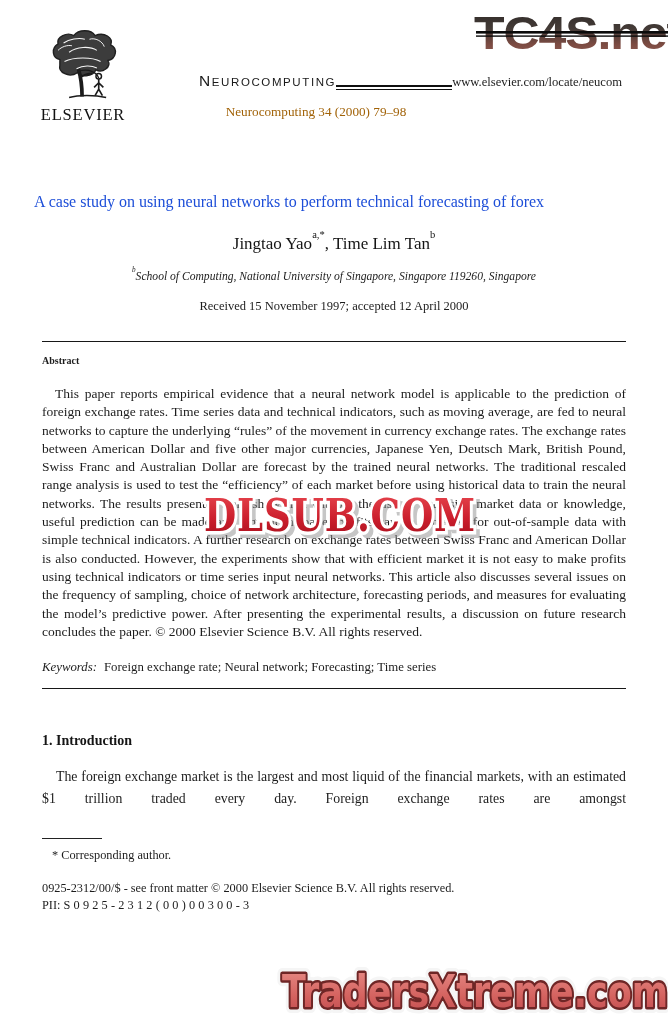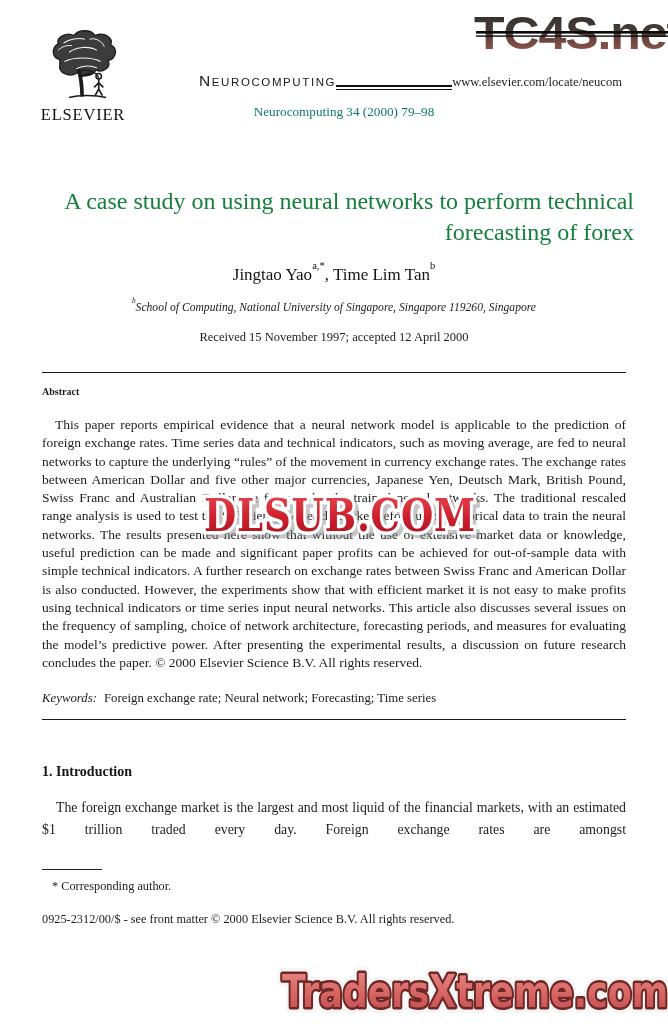--- a/index.html
+++ b/index.html
@@ -29,22 +29,21 @@
     letter-spacing: 0.8px;
     color: #111;
     margin-top: 1px;
   }
   .journal-citation {
     position: absolute;
     left: 0; top: 104px;
     width: 632px;
     text-align: center;
     font-size: 13.2px;
-    color: #0f766e;
-    margin-left: 28px;
+    color: #a16207;
   }
   .masthead {
     position: absolute;
     right: 46px; top: 68px;
     display: flex;
     flex-direction: row;
     align-items: flex-end;
   }
   .journal-name {
     display: block;
@@ -72,25 +71,25 @@
   .main-col {
     position: absolute;
     left: 42px; top: 0;
     width: 584px;
   }
   .article-title {
     margin: 186px auto 0;
     max-width: 600px;
     width: 600px;
     position: relative; left: -8px;
-    text-align: right;
+    text-align: left;
     font-weight: 400;
-    font-size: 24px;
+    font-size: 16px;
     line-height: 31px;
-    color: #15803d;
+    color: #1d4ed8;
   }
   .authors-line {
     margin-top: 17px;
     text-align: center;
     font-size: 17px;
     color: #151515;
   }
   sup.affil-sup {
     font-size: 62%;
     position: relative;
@@ -259,20 +258,24 @@
     <p class="intro-paragraph">The foreign exchange market is the largest and most liquid of the financial markets, with an estimated $1 trillion traded every day. Foreign exchange rates are amongst</p>
 
     <hr class="footnote-rule">
 
     <div class="footnote-block">
       <div class="footnote-corresponding">* Corresponding author.</div>
     </div>
 
     <div class="footer-block">
       <div>0925-2312/00/$ - see front matter  ©  2000 Elsevier Science B.V. All rights reserved.</div>
+      <div>
+        <span>PII:</span>
+        <span class="pii-value">S0925-2312(00)00300-3</span>
+      </div>
     </div>
 
   </div>
 
   <svg class="wm wm-top" width="212" height="56">
     <defs>
       <linearGradient id="tcgrad" x1="0" y1="0" x2="0" y2="1">
         <stop offset="0%" stop-color="#2c2826"></stop>
         <stop offset="42%" stop-color="#443b37"></stop>
         <stop offset="72%" stop-color="#7c4b42"></stop>

